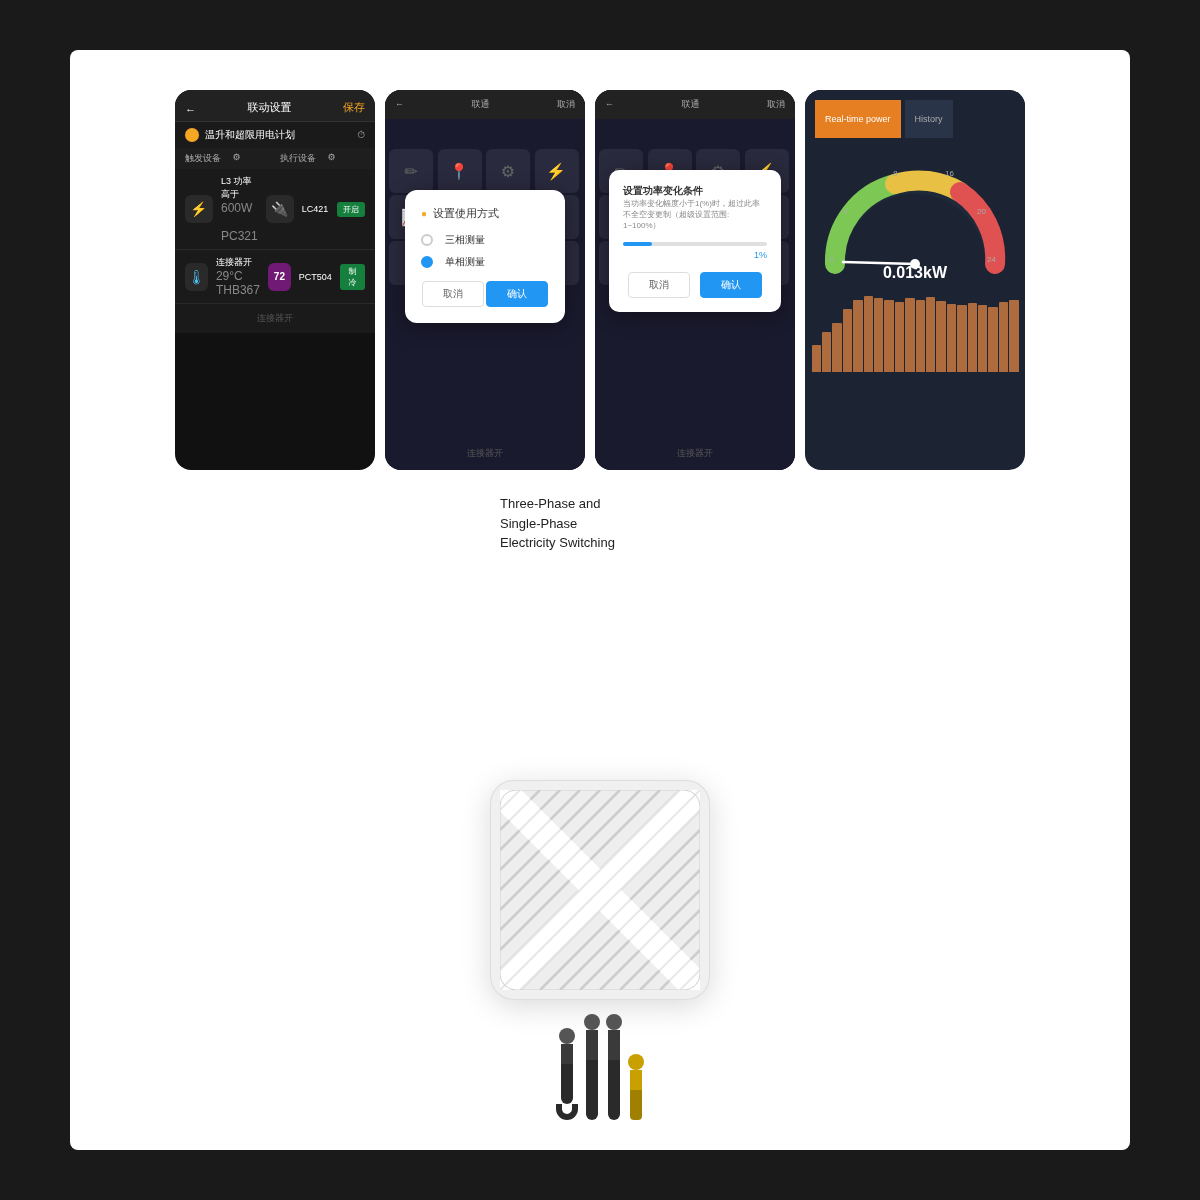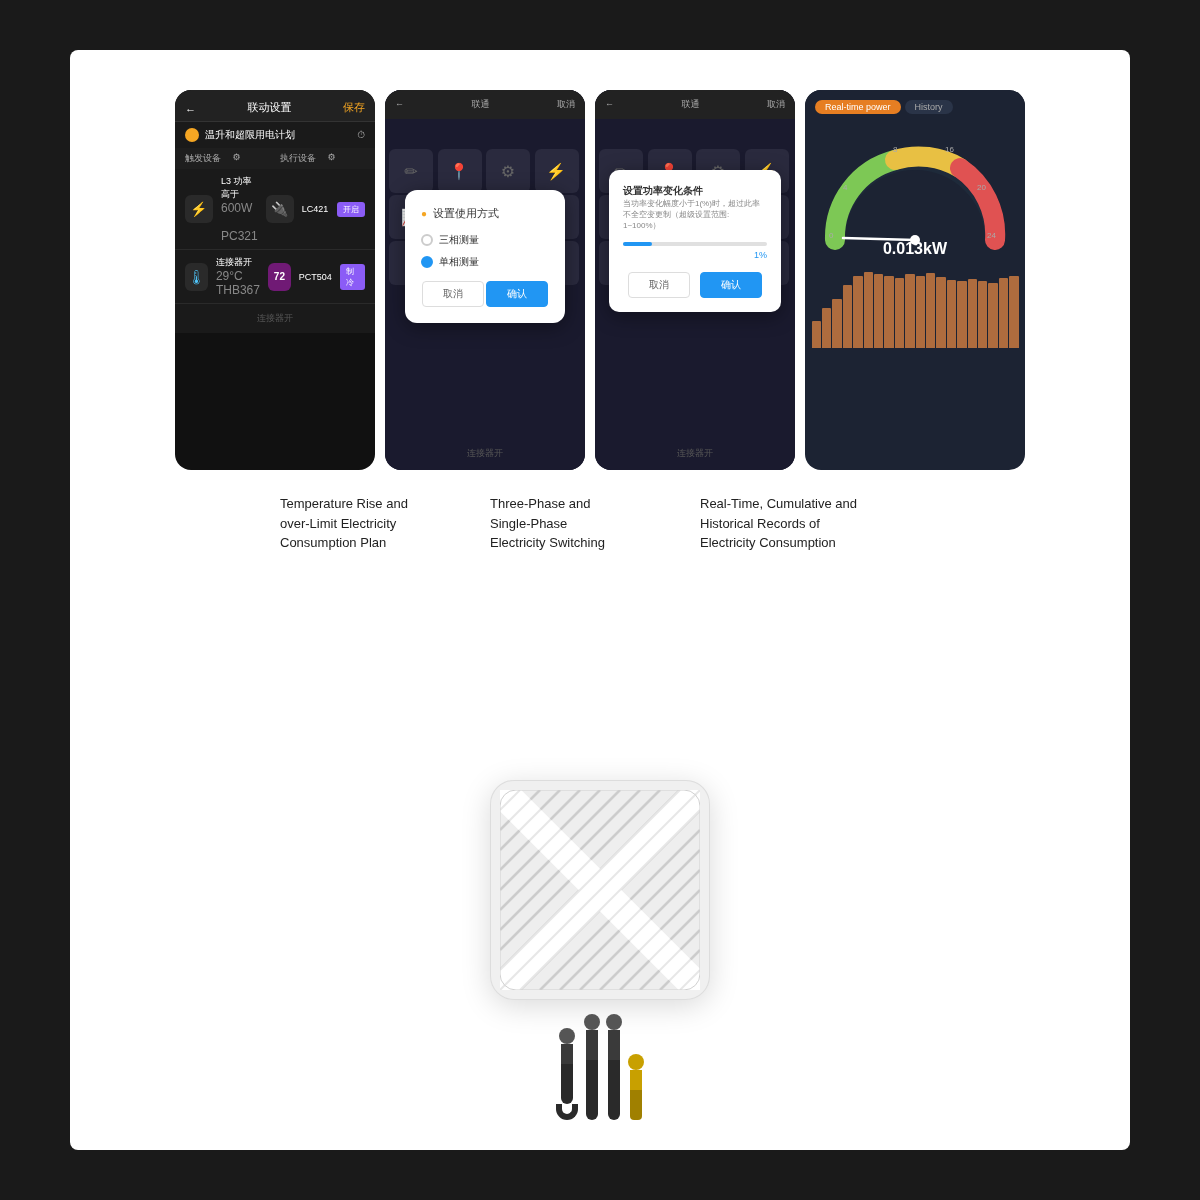--- a/index.html
+++ b/index.html
@@ -110,25 +110,26 @@
       background: #2a2a2a;
       border-radius: 6px;
       display: flex; align-items: center; justify-content: center;
       color: #f5a623;
       font-size: 14px;
     }
     .s1-device-info { flex: 1; }
     .s1-device-name { color: #fff; font-size: 9px; }
     .s1-device-sub { color: #888; font-size: 12px; }
     .s1-toggle {
-      background: #8b5cf6;
+      background: #15803d;
       color: #fff;
       font-size: 8px;
       padding: 2px 6px;
       border-radius: 3px;
+      text-align: center;
     }
 
     
     .s2-bg {
       width: 100%; height: 100%;
       background: #1a1a2e;
       position: relative;
     }
     .s2-grid {
       display: grid;
@@ -162,21 +163,21 @@
       gap: 6px;
     }
     .s2-dialog-title::before {
       content: "●";
       color: #f5a623;
       font-size: 10px;
     }
     .s2-radio-row {
       display: flex;
       align-items: center;
-      gap: 6px;
+      gap: 12px;
       margin-bottom: 8px;
       font-size: 10px;
       color: #333;
     }
     .s2-radio {
       width: 12px; height: 12px;
       border-radius: 50%;
       border: 2px solid #ccc;
     }
     .s2-radio.selected {
@@ -247,22 +248,22 @@
     }
 
     
     .s4-header-tabs {
       display: flex;
       gap: 4px;
       padding: 10px 10px 6px;
       background: #1c2333;
     }
     .s4-tab {
-      padding: 2px 10px;
-      border-radius: 8px;
+      padding: 14px 10px;
+      border-radius: 0;
       font-size: 9px;
       color: #aaa;
     }
     .s4-tab.active {
       background: #e67e22;
       color: #fff;
     }
     .s4-tab.inactive {
       background: #2a3448;
     }
@@ -550,33 +551,23 @@
           <div class="s4-bar" style="height:72%;"></div>
           <div class="s4-bar" style="height:78%;"></div>
           <div class="s4-bar" style="height:80%;"></div>
         </div>
       </div>
     </div>
   </div>
 
   <div class="captions-row">
     <div class="caption-block">
-      <div>Temperature Rise and</div>
-      <div>over-Limit Electricity</div>
-      <div>Consumption Plan</div>
-    </div>
-    <div class="caption-block">
       <div>Three-Phase and</div>
       <div>Single-Phase</div>
       <div>Electricity Switching</div>
-    </div>
-    <div class="caption-block wide">
-      <div>Real-Time, Cumulative and</div>
-      <div>Historical Records of</div>
-      <div>Electricity Consumption</div>
     </div>
   </div>
 
   <div class="device-section">
     <div class="device-wrapper">
 
       <div class="device-body">
 
         <svg width="200" height="200" viewBox="0 0 200 200">
 

